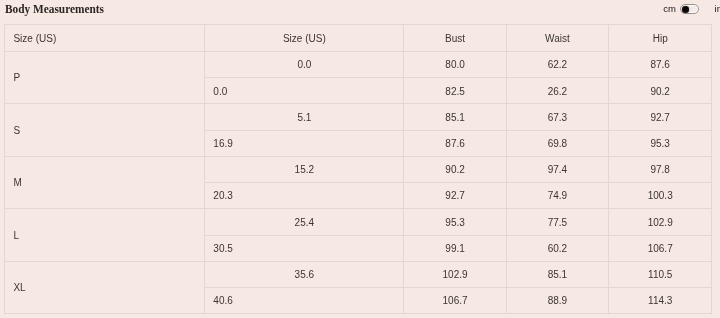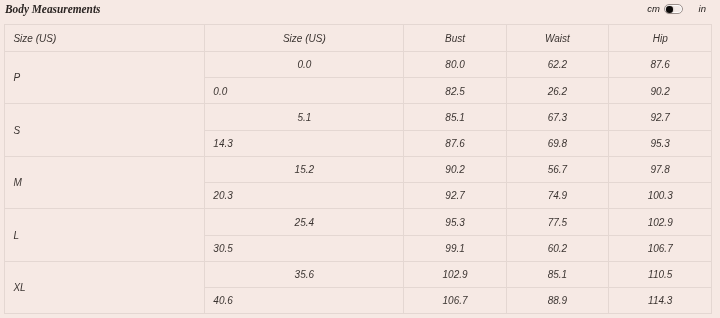--- a/index.html
+++ b/index.html
@@ -2,30 +2,30 @@
 <html><head>
 <meta charset="utf-8">
 <style>
   html,body{margin:0;padding:0;}
   body{
     width:720px;height:318px;background:#f6e9e4;
     font-family:"Liberation Sans",sans-serif;
     -webkit-font-smoothing:antialiased;
     overflow:hidden;
   }
-  .page{position:relative;width:720px;height:318px;transform:translateZ(0);font-style:italic;}
+  .page{position:relative;width:720px;height:318px;transform:translateZ(0);}
   .title{
     position:absolute;left:4.5px;top:2.0px;
     font-family:"Liberation Serif",serif;
     font-weight:700;font-size:12px;color:#2b2523;
     transform:scaleX(0.945);transform-origin:left top;
     white-space:nowrap;
   }
   .unit-toggle{
-    position:absolute;left:644px;top:0;width:60px;height:20px;
+    position:absolute;left:660px;top:0;width:60px;height:20px;
   }
   .unit-label{
     font-size:9.5px;color:#1c1917;line-height:1;
     position:absolute;white-space:nowrap;
   }
   .unit-label.cm{left:3.2px;top:4.4px;}
   .unit-label.in{left:44.6px;top:4.4px;padding-left:10px;}
   .switch{
     position:absolute;left:20.1px;top:3.9px;
     width:18.7px;height:10.6px;border-radius:5.3px;
@@ -100,30 +100,30 @@
           <td class="c5 c">90.2</td>
         </tr>
         <tr>
           <td class="c1 l" rowspan="2">S</td>
           <td class="c2 c">5.1</td>
           <td class="c3 c">85.1</td>
           <td class="c4 c">67.3</td>
           <td class="c5 c">92.7</td>
         </tr>
         <tr>
-          <td class="c2 l">14.3</td>
+          <td class="c2 l">16.9</td>
           <td class="c3 c">87.6</td>
           <td class="c4 c">69.8</td>
           <td class="c5 c">95.3</td>
         </tr>
         <tr>
           <td class="c1 l" rowspan="2">M</td>
           <td class="c2 c">15.2</td>
           <td class="c3 c">90.2</td>
-          <td class="c4 c">56.7</td>
+          <td class="c4 c">97.4</td>
           <td class="c5 c">97.8</td>
         </tr>
         <tr>
           <td class="c2 l">20.3</td>
           <td class="c3 c">92.7</td>
           <td class="c4 c">74.9</td>
           <td class="c5 c">100.3</td>
         </tr>
         <tr>
           <td class="c1 l" rowspan="2">L</td>

